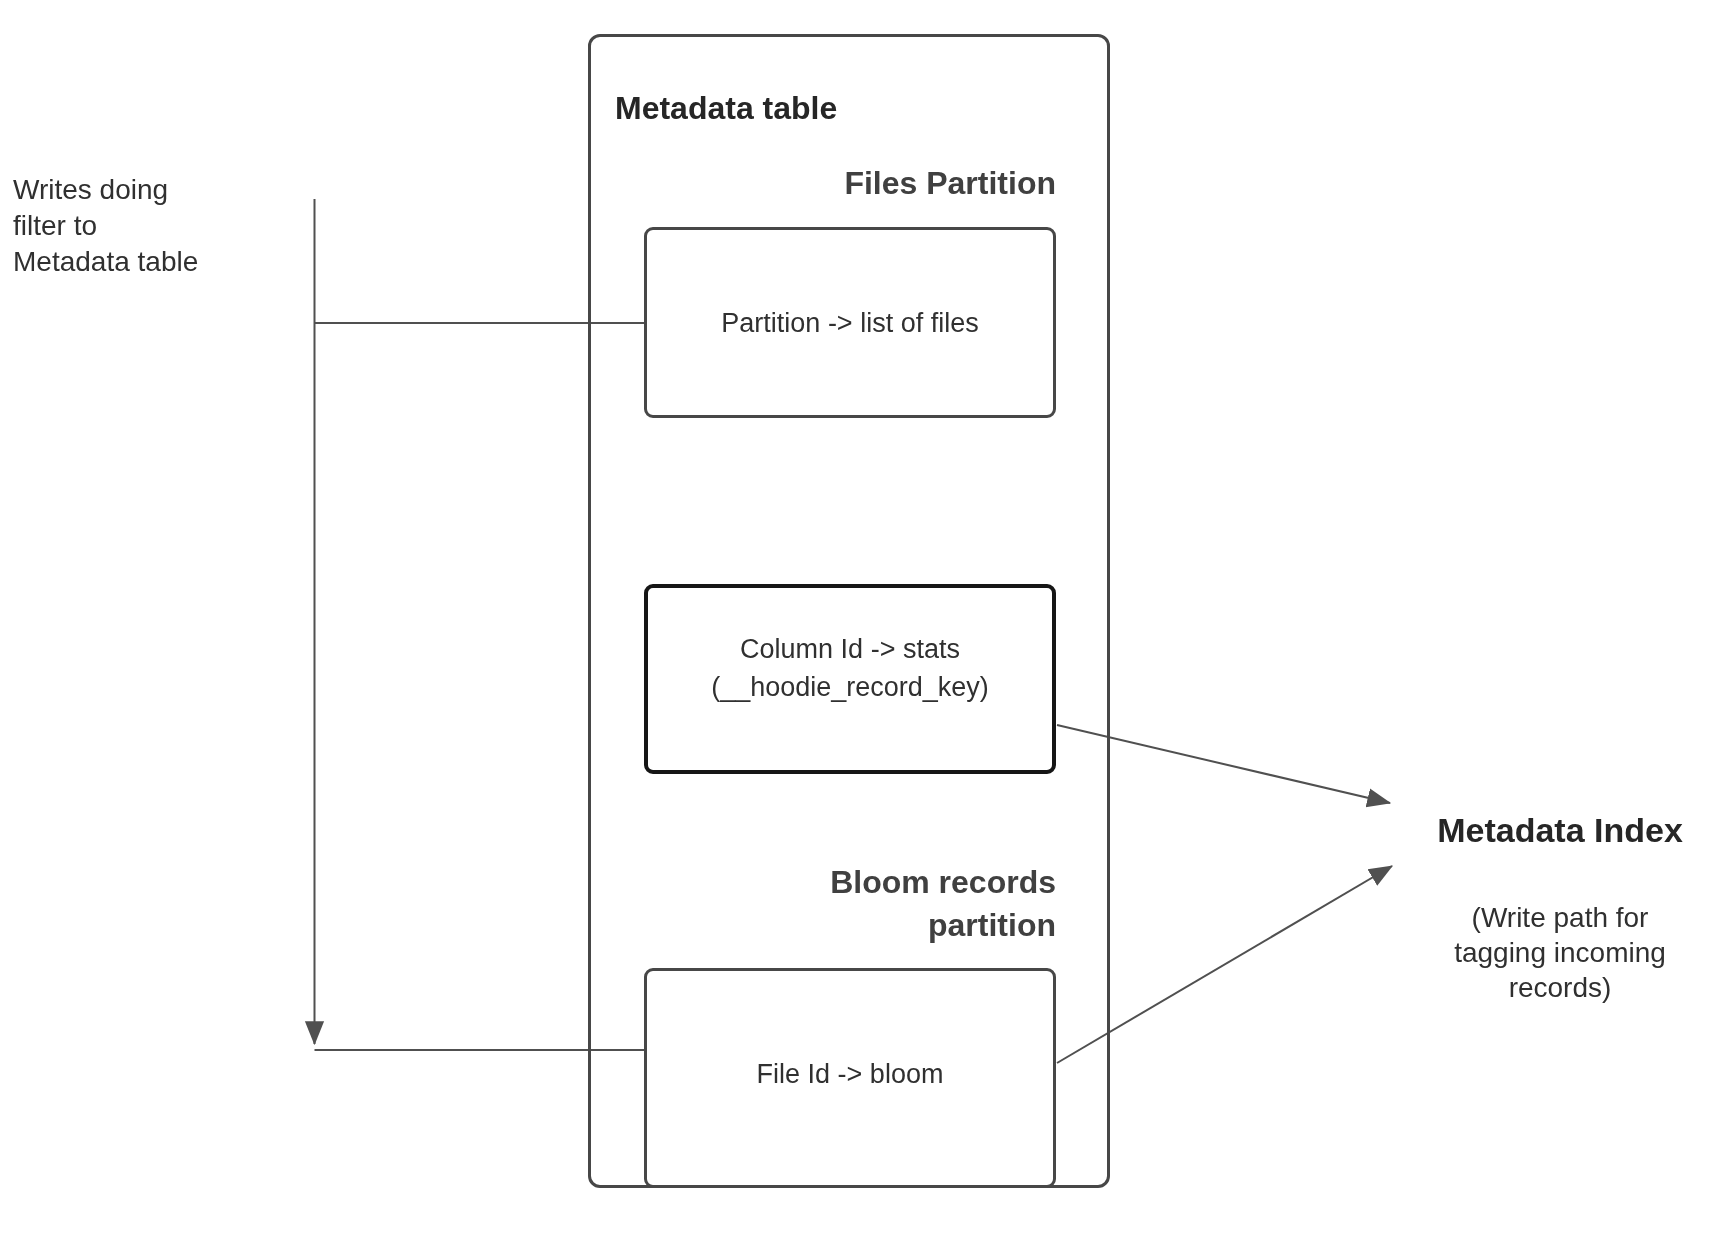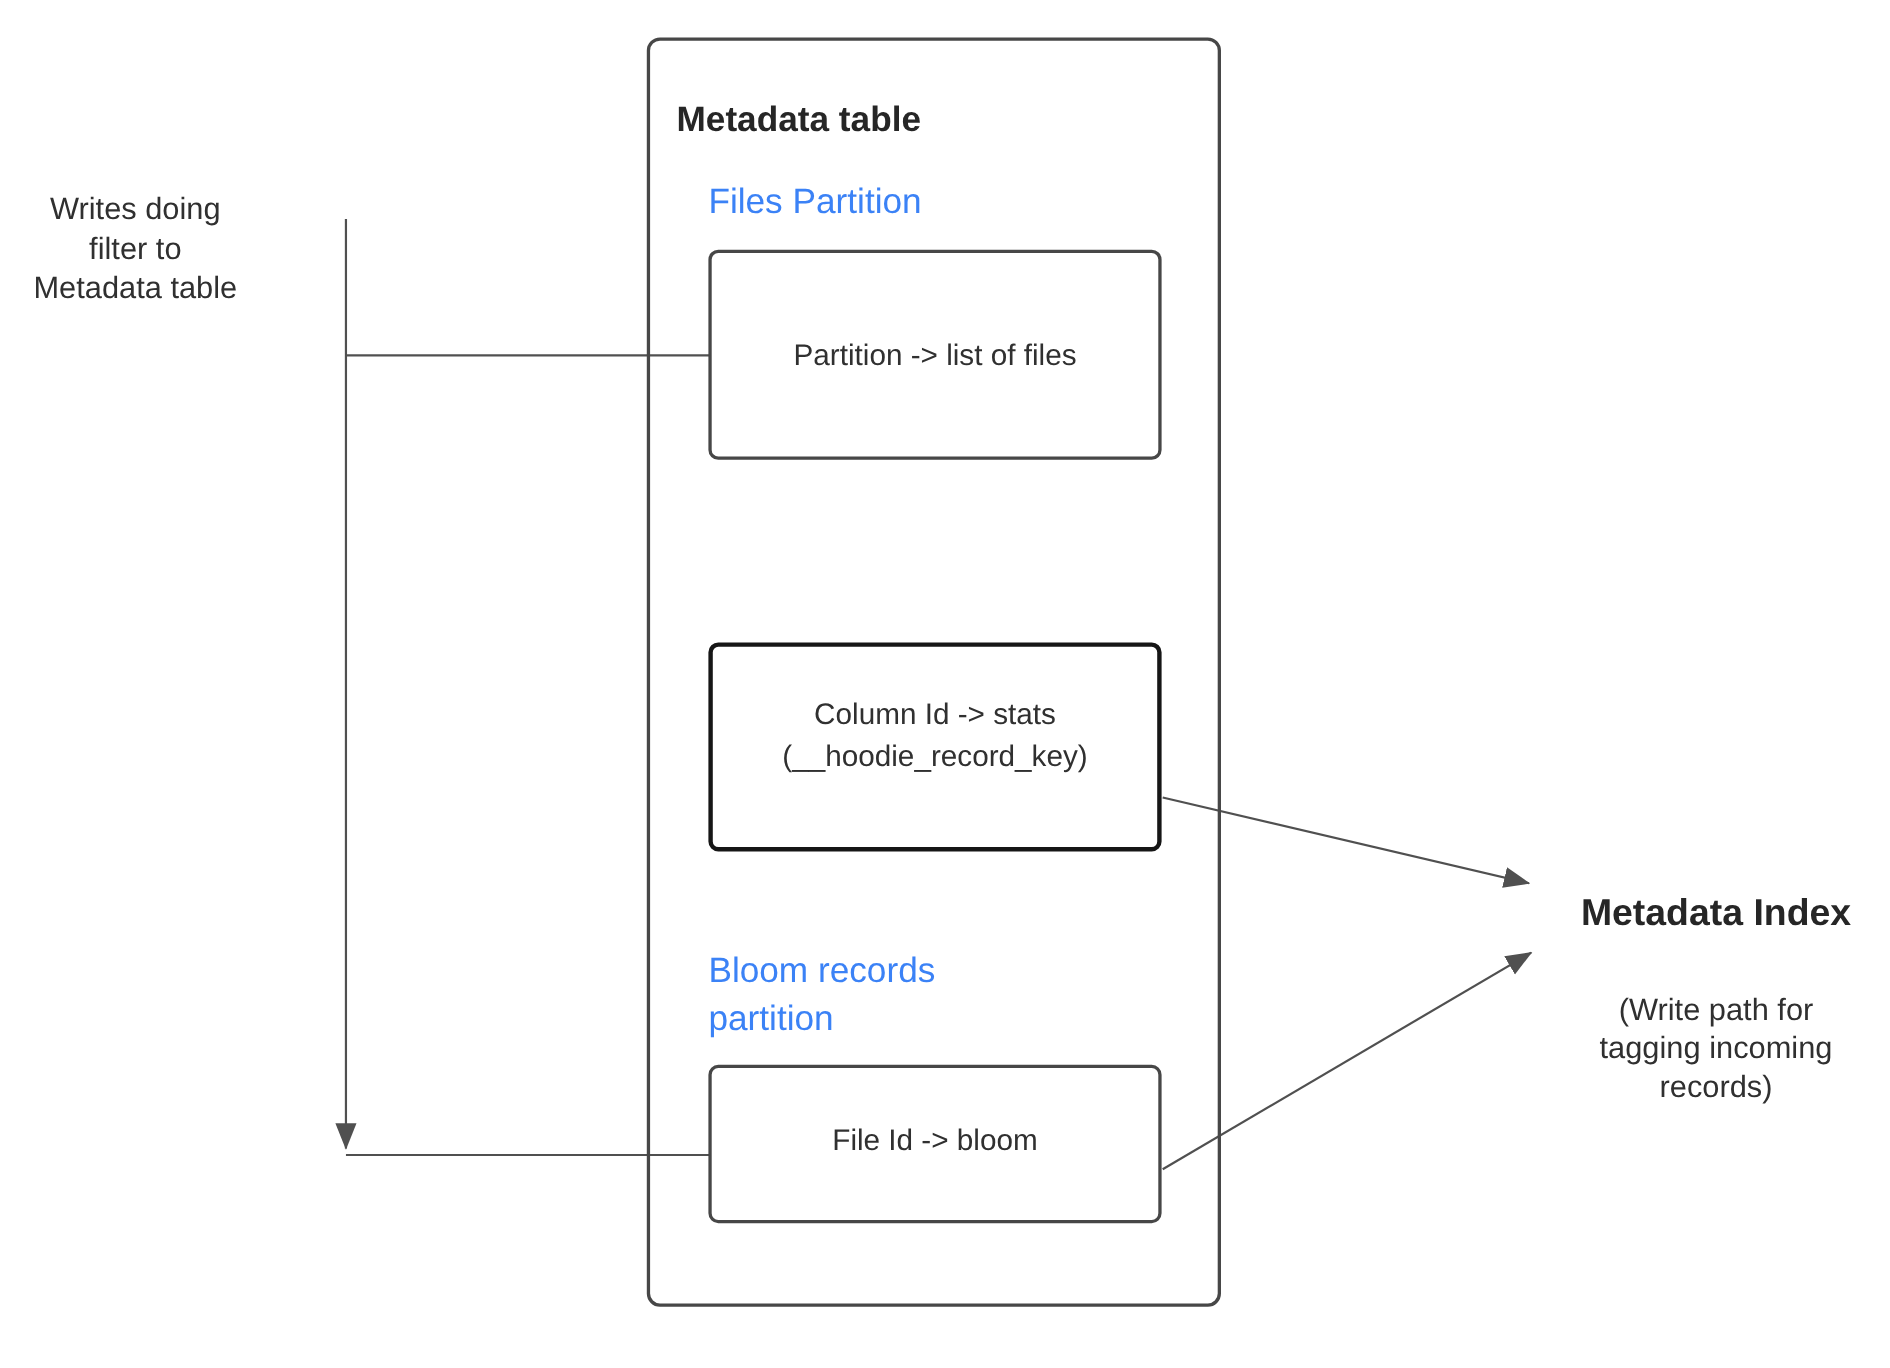--- a/index.html
+++ b/index.html
@@ -25,21 +25,21 @@
     width: 1718px; height: 1244px;
     pointer-events: none;
   }
   .connectors line { stroke: var(--line); stroke-width: 2; }
   .arrowhead-path { fill: var(--line); }
 
   .note {
     position: absolute;
     left: 13px; top: 172px;
     width: 220px;
-    text-align: center;
+    text-align: left;
     font-size: 28px;
     line-height: 36px;
   }
   .note span { display: block; }
 
   .outer-box {
     position: absolute;
     left: 588px; top: 34px;
     width: 522px; height: 1154px;
     border: 3px solid var(--box-border);
@@ -51,25 +51,25 @@
     left: 615px; top: 88px;
     font-size: 32px;
     font-weight: bold;
     line-height: 40px;
     color: #262626;
   }
   .sec-heading {
     position: absolute;
     left: 644px;
     width: 412px;
-    text-align: left;
+    text-align: right;
     font-size: 32px;
-    font-weight: normal;
+    font-weight: bold;
     line-height: 43px;
-    color: #3b82f6;
+    color: #404040;
   }
   .sec-heading span { display: block; }
   .h-files    { top: 162px; }
   .h-colstats { top: 476px; }
   .h-bloom    { top: 861px; }
 
   .inner-box {
     position: absolute;
     left: 644px;
     width: 412px;
@@ -80,21 +80,21 @@
     flex-direction: column;
     align-items: center;
     justify-content: center;
     text-align: center;
     font-size: 27px;
     line-height: 38px;
   }
   .b-files    { top: 227px;  height: 191px; }
   .b-colstats { top: 584px;  height: 190px; padding-bottom: 23px;
                 border-width: 4px; border-color: var(--emphasis-border); }
-  .b-bloom    { top: 968px;  height: 144px; padding-bottom: 8px; }
+  .b-bloom    { top: 968px;  height: 220px; padding-bottom: 8px; }
   .inner-box span { display: block; }
 
   .index-label {
     position: absolute;
     left: 1395px; top: 808px;
     width: 330px;
     text-align: center;
   }
   .index-title {
     font-size: 34px;

